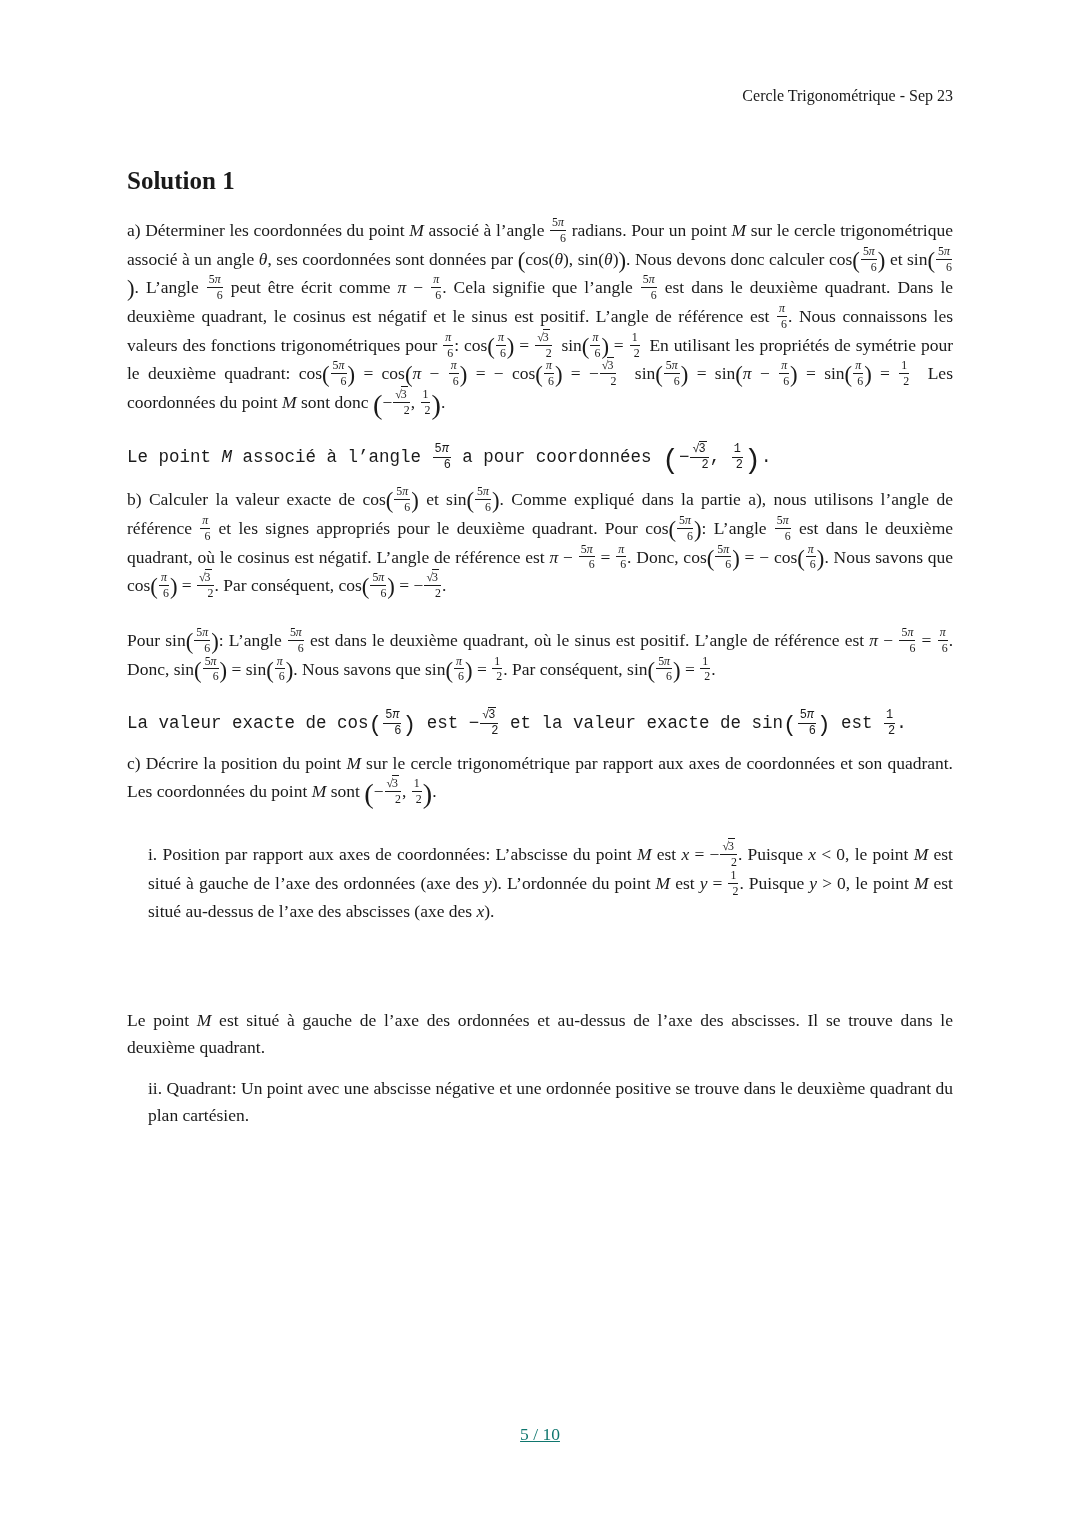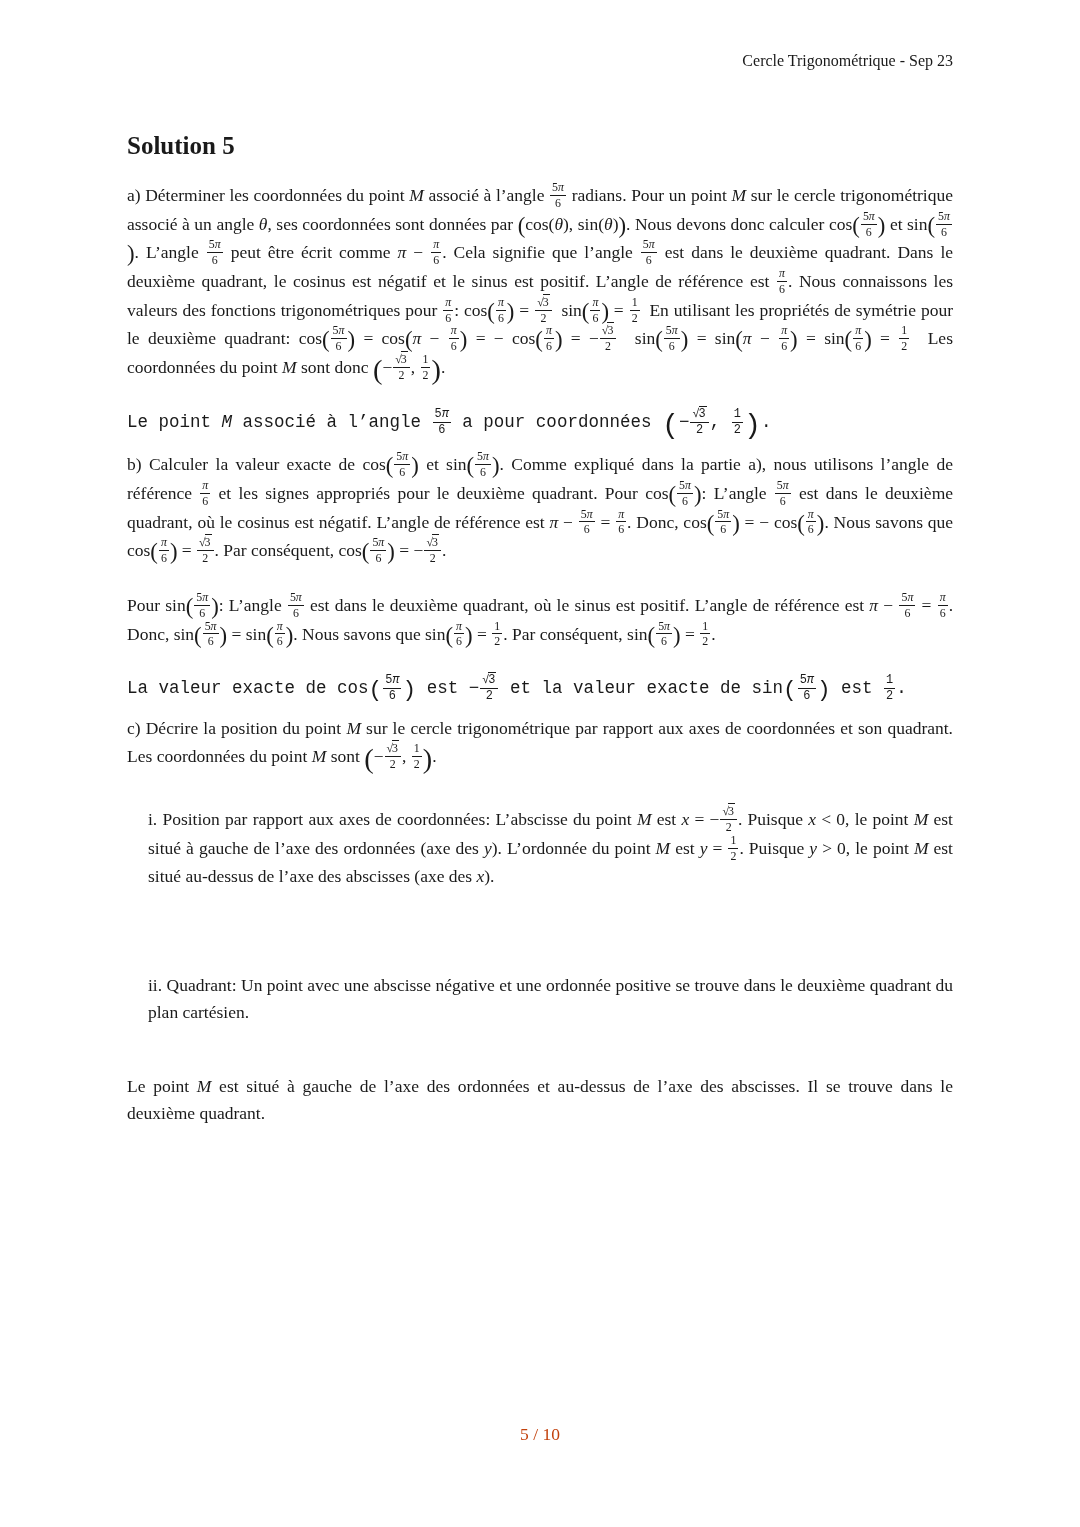--- a/index.html
+++ b/index.html
@@ -7,20 +7,21 @@
     position:relative;
     width:1080px;height:1527px;
     margin:0 auto;
     background:#ffffff;
     color:#1a1a1a;
     font-family:"Liberation Serif","DejaVu Serif",serif;
     overflow:hidden;
   }
   .content{
     padding:14px 127px;
+    margin-top:35px;
   }
   .header{
     padding-top:37px;
     text-align:right;
     font-size:16px;
     line-height:20px;
     color:#1a1a1a;
   }
   h1.title{
     font-size:25px;
@@ -40,28 +41,29 @@
   p.mb-xs{margin-bottom:12px;font-family:Liberation Mono, monospace;}
   p.mb-c{margin-bottom:34px;font-family:Liberation Serif, serif;}
   p.mb-i{margin-bottom:82px;}
   p.mb-ii{margin-bottom:46px;}
   .footer{
     position:absolute;
     left:0;right:0;
     top:1424px;
     text-align:center;
     font-size:17.5px;
-    color:#c2410c;
+    color:#0f766e;
+    text-decoration:underline;
   }
   
   i.mvar{font-style:italic;}
   .frac{
     display:inline-block;
     vertical-align:-0.47em;
-    text-align:center;
+    text-align:right;
     font-size:0.68em;
     line-height:1.08;
     padding:0 1px;
   }
   .frac .num{
     display:block;
     border-bottom:0.085em solid currentColor;
     padding:0 2px 1px 2px;
   }
   .frac .den{display:block;padding-top:1px;}
@@ -72,29 +74,29 @@
 </style>
 </head>
 <body>
 
 <div class="page">
   <div class="content">
     <div class="header">
       <span>Cercle Trigonométrique - Sep 23</span>
     </div>
 
-    <h1 class="title">Solution 5</h1>
+    <h1 class="title">Solution 1</h1>
 
     <p class="para mb-lg">a) Déterminer les coordonnées du point <i class="mvar">M</i> associé à l’angle <span class="frac"><span class="num">5<i class="mvar">π</i></span><span class="den">6</span></span> radians. Pour un point <i class="mvar">M</i> sur le cercle trigonométrique associé à un angle <i class="mvar">θ</i>, ses coordonnées sont données par <span class="bp1">(</span>cos(<i class="mvar">θ</i>), sin(<i class="mvar">θ</i>)<span class="bp1">)</span>. Nous devons donc calculer cos<span class="bp1">(</span><span class="frac"><span class="num">5<i class="mvar">π</i></span><span class="den">6</span></span><span class="bp1">)</span> et sin<span class="bp1">(</span><span class="frac"><span class="num">5<i class="mvar">π</i></span><span class="den">6</span></span><span class="bp1">)</span>. L’angle <span class="frac"><span class="num">5<i class="mvar">π</i></span><span class="den">6</span></span> peut être écrit comme <i class="mvar">π</i> − <span class="frac"><span class="num"><i class="mvar">π</i></span><span class="den">6</span></span>. Cela signifie que l’angle <span class="frac"><span class="num">5<i class="mvar">π</i></span><span class="den">6</span></span> est dans le deuxième quadrant. Dans le deuxième quadrant, le cosinus est négatif et le sinus est positif. L’angle de référence est <span class="frac"><span class="num"><i class="mvar">π</i></span><span class="den">6</span></span>. Nous connaissons les valeurs des fonctions trigonométriques pour <span class="frac"><span class="num"><i class="mvar">π</i></span><span class="den">6</span></span>: cos<span class="bp1">(</span><span class="frac"><span class="num"><i class="mvar">π</i></span><span class="den">6</span></span><span class="bp1">)</span> = <span class="frac"><span class="num"><span class="sq">√</span><span class="ovl">3</span></span><span class="den">2</span></span> sin<span class="bp1">(</span><span class="frac"><span class="num"><i class="mvar">π</i></span><span class="den">6</span></span><span class="bp1">)</span> = <span class="frac"><span class="num">1</span><span class="den">2</span></span> En utilisant les propriétés de symétrie pour le deuxième quadrant: cos<span class="bp1">(</span><span class="frac"><span class="num">5<i class="mvar">π</i></span><span class="den">6</span></span><span class="bp1">)</span> = cos<span class="bp1">(</span><i class="mvar">π</i> − <span class="frac"><span class="num"><i class="mvar">π</i></span><span class="den">6</span></span><span class="bp1">)</span> = − cos<span class="bp1">(</span><span class="frac"><span class="num"><i class="mvar">π</i></span><span class="den">6</span></span><span class="bp1">)</span> = −<span class="frac"><span class="num"><span class="sq">√</span><span class="ovl">3</span></span><span class="den">2</span></span> sin<span class="bp1">(</span><span class="frac"><span class="num">5<i class="mvar">π</i></span><span class="den">6</span></span><span class="bp1">)</span> = sin<span class="bp1">(</span><i class="mvar">π</i> − <span class="frac"><span class="num"><i class="mvar">π</i></span><span class="den">6</span></span><span class="bp1">)</span> = sin<span class="bp1">(</span><span class="frac"><span class="num"><i class="mvar">π</i></span><span class="den">6</span></span><span class="bp1">)</span> = <span class="frac"><span class="num">1</span><span class="den">2</span></span> Les coordonnées du point <i class="mvar">M</i> sont donc <span class="bp2">(</span>−<span class="frac"><span class="num"><span class="sq">√</span><span class="ovl">3</span></span><span class="den">2</span></span>, <span class="frac"><span class="num">1</span><span class="den">2</span></span><span class="bp2">)</span>.</p>
     <p class="para mb-xs">Le point <i class="mvar">M</i> associé à l’angle <span class="frac"><span class="num">5<i class="mvar">π</i></span><span class="den">6</span></span> a pour coordonnées <span class="bp2">(</span>−<span class="frac"><span class="num"><span class="sq">√</span><span class="ovl">3</span></span><span class="den">2</span></span>, <span class="frac"><span class="num">1</span><span class="den">2</span></span><span class="bp2">)</span>.</p>
     <p class="para mb-lg">b) Calculer la valeur exacte de cos<span class="bp1">(</span><span class="frac"><span class="num">5<i class="mvar">π</i></span><span class="den">6</span></span><span class="bp1">)</span> et sin<span class="bp1">(</span><span class="frac"><span class="num">5<i class="mvar">π</i></span><span class="den">6</span></span><span class="bp1">)</span>. Comme expliqué dans la partie a), nous utilisons l’angle de référence <span class="frac"><span class="num"><i class="mvar">π</i></span><span class="den">6</span></span> et les signes appropriés pour le deuxième quadrant. Pour cos<span class="bp1">(</span><span class="frac"><span class="num">5<i class="mvar">π</i></span><span class="den">6</span></span><span class="bp1">)</span>: L’angle <span class="frac"><span class="num">5<i class="mvar">π</i></span><span class="den">6</span></span> est dans le deuxième quadrant, où le cosinus est négatif. L’angle de référence est <i class="mvar">π</i> − <span class="frac"><span class="num">5<i class="mvar">π</i></span><span class="den">6</span></span> = <span class="frac"><span class="num"><i class="mvar">π</i></span><span class="den">6</span></span>. Donc, cos<span class="bp1">(</span><span class="frac"><span class="num">5<i class="mvar">π</i></span><span class="den">6</span></span><span class="bp1">)</span> = − cos<span class="bp1">(</span><span class="frac"><span class="num"><i class="mvar">π</i></span><span class="den">6</span></span><span class="bp1">)</span>. Nous savons que cos<span class="bp1">(</span><span class="frac"><span class="num"><i class="mvar">π</i></span><span class="den">6</span></span><span class="bp1">)</span> = <span class="frac"><span class="num"><span class="sq">√</span><span class="ovl">3</span></span><span class="den">2</span></span>. Par conséquent, cos<span class="bp1">(</span><span class="frac"><span class="num">5<i class="mvar">π</i></span><span class="den">6</span></span><span class="bp1">)</span> = −<span class="frac"><span class="num"><span class="sq">√</span><span class="ovl">3</span></span><span class="den">2</span></span>.</p>
     <p class="para mb-lg">Pour sin<span class="bp1">(</span><span class="frac"><span class="num">5<i class="mvar">π</i></span><span class="den">6</span></span><span class="bp1">)</span>: L’angle <span class="frac"><span class="num">5<i class="mvar">π</i></span><span class="den">6</span></span> est dans le deuxième quadrant, où le sinus est positif. L’angle de référence est <i class="mvar">π</i> − <span class="frac"><span class="num">5<i class="mvar">π</i></span><span class="den">6</span></span> = <span class="frac"><span class="num"><i class="mvar">π</i></span><span class="den">6</span></span>. Donc, sin<span class="bp1">(</span><span class="frac"><span class="num">5<i class="mvar">π</i></span><span class="den">6</span></span><span class="bp1">)</span> = sin<span class="bp1">(</span><span class="frac"><span class="num"><i class="mvar">π</i></span><span class="den">6</span></span><span class="bp1">)</span>. Nous savons que sin<span class="bp1">(</span><span class="frac"><span class="num"><i class="mvar">π</i></span><span class="den">6</span></span><span class="bp1">)</span> = <span class="frac"><span class="num">1</span><span class="den">2</span></span>. Par conséquent, sin<span class="bp1">(</span><span class="frac"><span class="num">5<i class="mvar">π</i></span><span class="den">6</span></span><span class="bp1">)</span> = <span class="frac"><span class="num">1</span><span class="den">2</span></span>.</p>
     <p class="para mb-xs">La valeur exacte de cos<span class="bp1">(</span><span class="frac"><span class="num">5<i class="mvar">π</i></span><span class="den">6</span></span><span class="bp1">)</span> est −<span class="frac"><span class="num"><span class="sq">√</span><span class="ovl">3</span></span><span class="den">2</span></span> et la valeur exacte de sin<span class="bp1">(</span><span class="frac"><span class="num">5<i class="mvar">π</i></span><span class="den">6</span></span><span class="bp1">)</span> est <span class="frac"><span class="num">1</span><span class="den">2</span></span>.</p>
     <p class="para mb-c">c) Décrire la position du point <i class="mvar">M</i> sur le cercle trigonométrique par rapport aux axes de coordonnées et son quadrant. Les coordonnées du point <i class="mvar">M</i> sont <span class="bp2">(</span>−<span class="frac"><span class="num"><span class="sq">√</span><span class="ovl">3</span></span><span class="den">2</span></span>, <span class="frac"><span class="num">1</span><span class="den">2</span></span><span class="bp2">)</span>.</p>
     <p class="para indent mb-i">i. Position par rapport aux axes de coordonnées: L’abscisse du point <i class="mvar">M</i> est <i class="mvar">x</i> = −<span class="frac"><span class="num"><span class="sq">√</span><span class="ovl">3</span></span><span class="den">2</span></span>. Puisque <i class="mvar">x</i> &lt; 0, le point <i class="mvar">M</i> est situé à gauche de l’axe des ordonnées (axe des <i class="mvar">y</i>). L’ordonnée du point <i class="mvar">M</i> est <i class="mvar">y</i> = <span class="frac"><span class="num">1</span><span class="den">2</span></span>. Puisque <i class="mvar">y</i> &gt; 0, le point <i class="mvar">M</i> est situé au-dessus de l’axe des abscisses (axe des <i class="mvar">x</i>).</p>
+    <p class="para">Le point <i class="mvar">M</i> est situé à gauche de l’axe des ordonnées et au-dessus de l’axe des abscisses. Il se trouve dans le deuxième quadrant.</p>
     <p class="para indent mb-ii">ii. Quadrant: Un point avec une abscisse négative et une ordonnée positive se trouve dans le deuxième quadrant du plan cartésien.</p>
-    <p class="para">Le point <i class="mvar">M</i> est situé à gauche de l’axe des ordonnées et au-dessus de l’axe des abscisses. Il se trouve dans le deuxième quadrant.</p>
   </div>
 
   <div class="footer">
     <span>5 / 10</span>
   </div>
 </div>
 
 </body></html>

